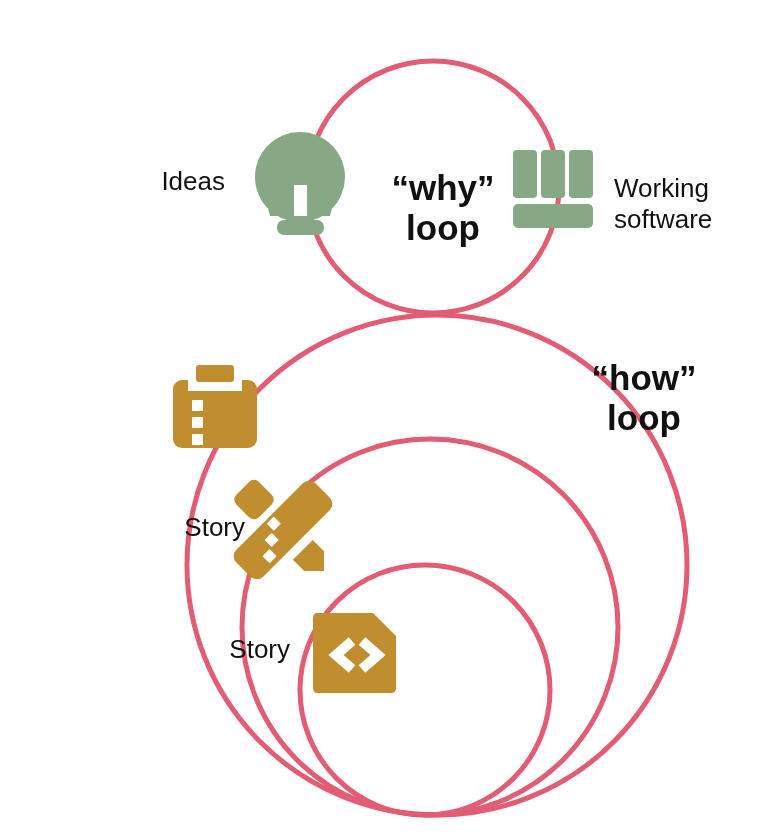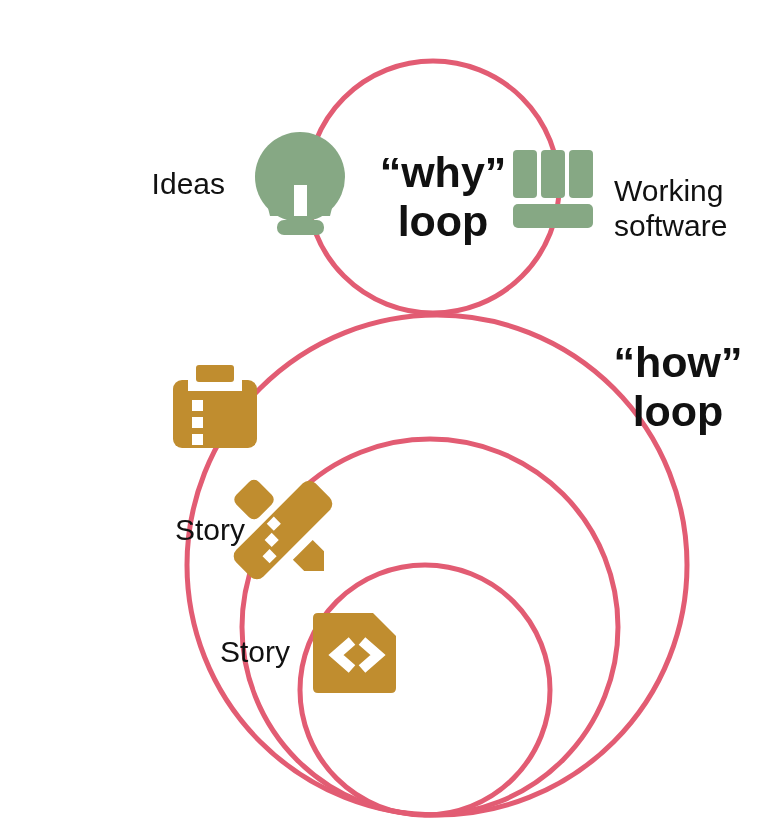--- a/index.html
+++ b/index.html
@@ -7,25 +7,25 @@
     position:relative;
     width:774px;height:840px;
     background:#fff;
     font-family:"Liberation Sans", sans-serif;
     overflow:hidden;
   }
   #diagram-svg{position:absolute;left:0;top:0;}
   .label{
     position:absolute;
     color:var(--text,#111);
-    font-size:30px;
+    font-size:26px;
     line-height:1.18;
     white-space:pre-line;
   }
-  .label.bold{font-weight:700;font-size:43px;line-height:1.15;}
+  .label.bold{font-weight:700;font-size:35px;line-height:1.15;margin-top:20px;}
   .align-right{text-align:right;}
   .align-center{text-align:center;}
   .align-left{text-align:left;margin-top:25px;}
 </style>
 </head>
 <body>
 
 <div id="canvas">
 
   <svg id="diagram-svg" width="774" height="840" viewBox="0 0 774 840">
@@ -77,21 +77,21 @@
   </svg>
 
   <div class="label bold align-center" style="left:363px;top:148px;width:160px;">“why”
 loop</div>
 
   <div class="label align-right" style="left:75px;top:166px;width:150px;">Ideas</div>
 
   <div class="label align-left" style="left:614px;top:148px;width:160px;">Working
 software</div>
 
-  <div class="label bold align-center" style="left:598px;top:338px;width:160px;">“how”
+  <div class="label bold align-center" style="left:564px;top:338px;width:160px;">“how”
 loop</div>
 
 
   <div class="label align-right" style="left:100px;top:512px;width:145px;">Story</div>
 
   <div class="label align-right" style="left:150px;top:634px;width:140px;">Story</div>
 
 </div>
 
 </body></html>

